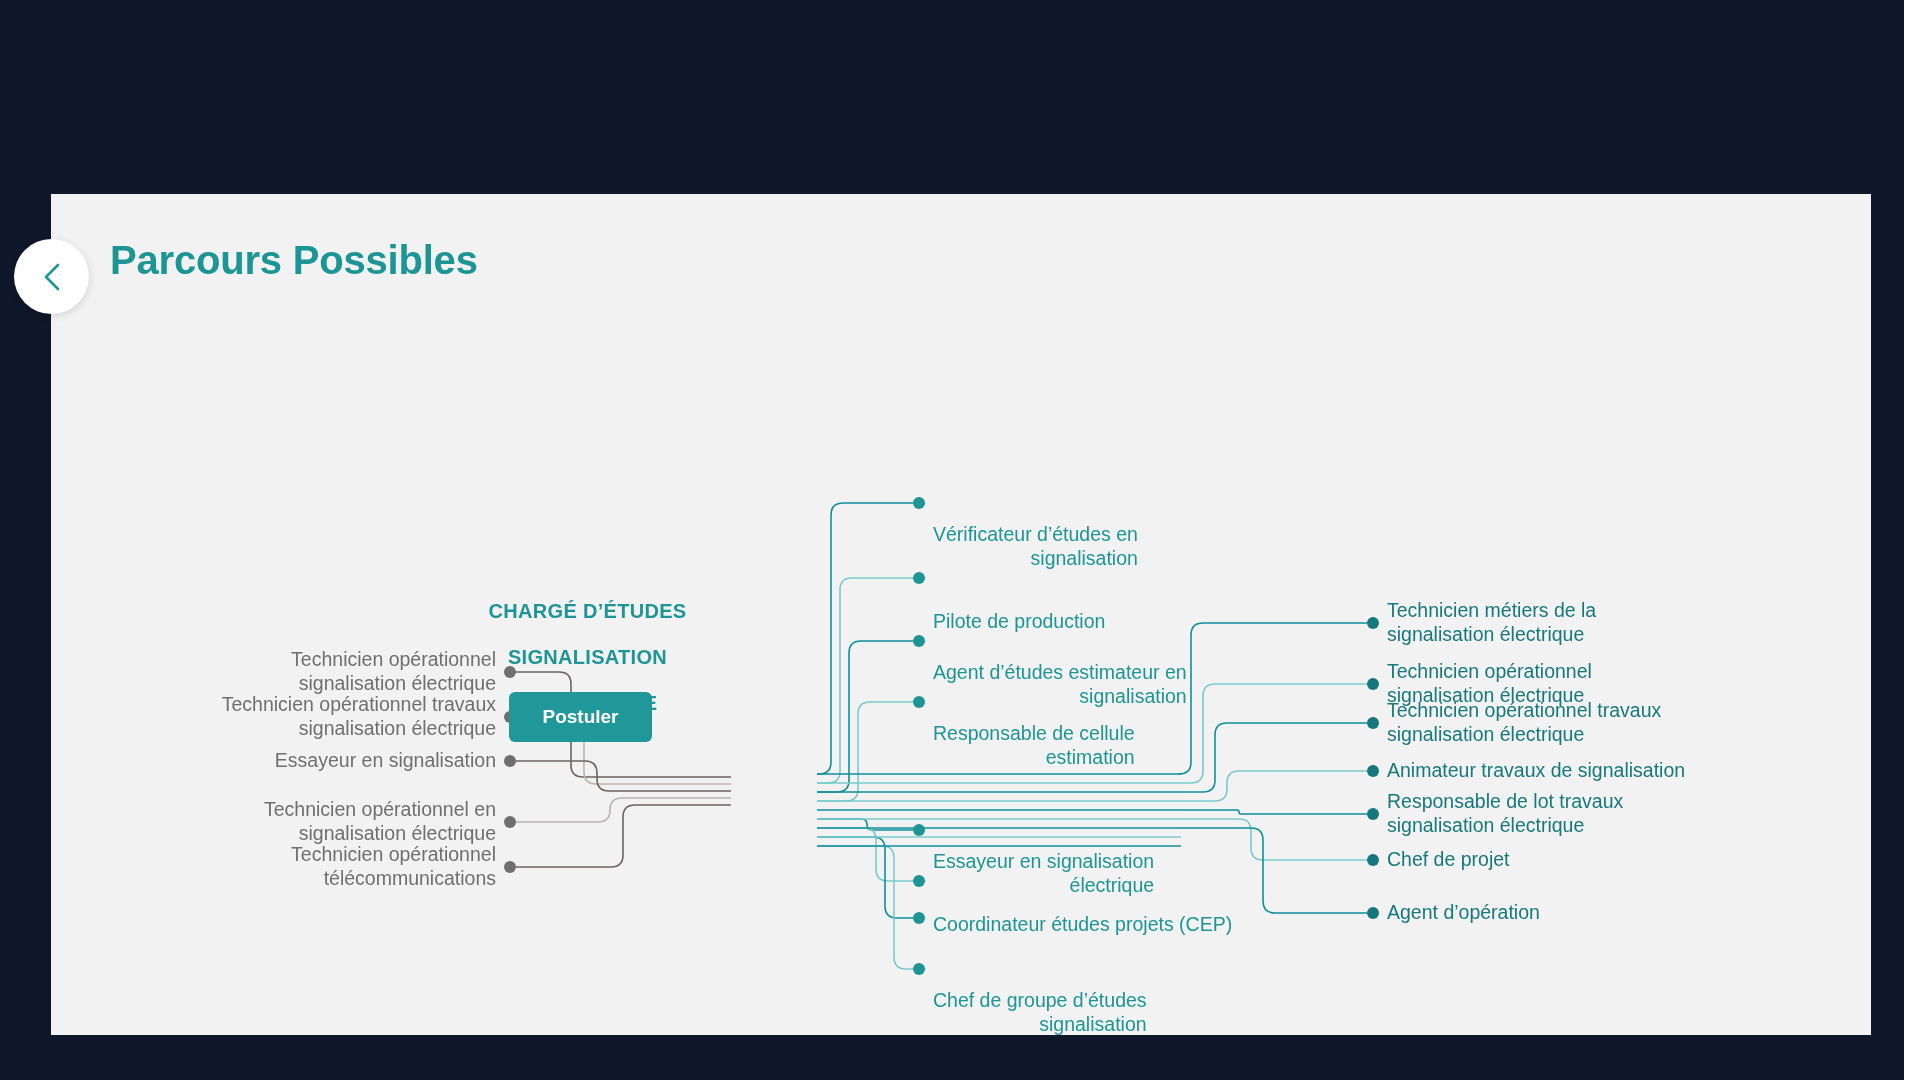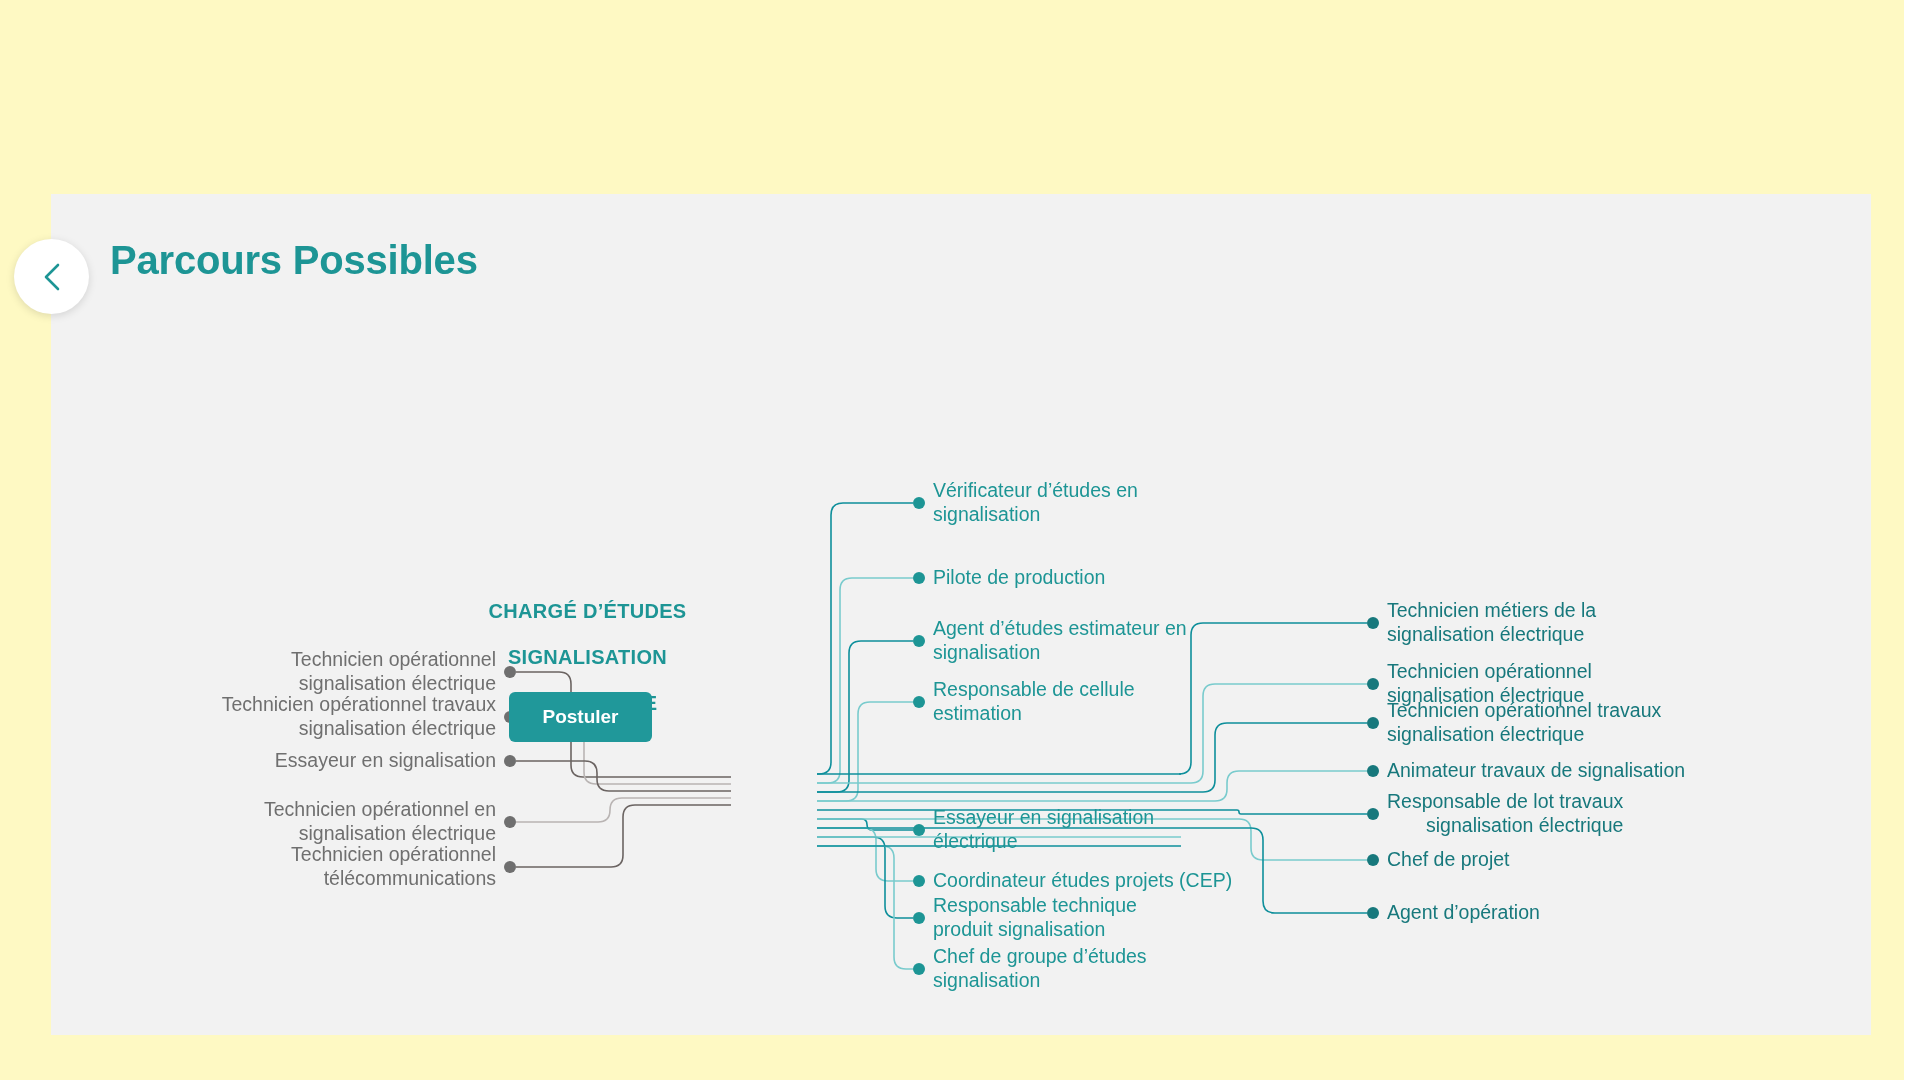--- a/index.html
+++ b/index.html
@@ -7,21 +7,21 @@
     margin: 0; padding: 0;
     width: 1920px; height: 1080px;
     background: #ffffff;
     font-family: "Liberation Sans", sans-serif;
     overflow: hidden;
   }
   #root {
     position: relative;
     width: 1904px;
     height: 1080px;
-    background: #fef9c3;
+    background: #0f172a;
   }
   .panel {
     position: absolute;
     left: 51px;
     top: 194px;
     width: 1820px;
     height: 841px;
     background: #f2f2f2;
   }
   .back-button {
@@ -62,21 +62,22 @@
     font-size: 19.5px;
     line-height: 24px;
     white-space: pre-line;
   }
   .node-label.left {
     color: #6f6f6f;
     text-align: right;
   }
   .node-label.mid {
     color: #1d9595;
-    text-align: left;
+    text-align: right;
+    margin-top: 44px;
   }
   .node-label.right {
     color: #17787c;
     text-align: left;
   }
   .center-node {
     position: absolute;
     text-align: center;
     color: #1d9595;
     font-size: 20px;
@@ -176,38 +177,36 @@
 signalisation</div>
         <div class="dot" style="left: 862px; top: 502px; width: 12px; height: 12px; background: rgb(29, 149, 149);"></div>
         <div class="node-label mid" style="left: 882px; top: 483px;">Responsable de cellule
 estimation</div>
         <div class="dot" style="left: 862px; top: 630px; width: 12px; height: 12px; background: rgb(29, 149, 149);"></div>
         <div class="node-label mid" style="left: 882px; top: 611px;">Essayeur en signalisation
 électrique</div>
         <div class="dot" style="left: 862px; top: 681px; width: 12px; height: 12px; background: rgb(29, 149, 149);"></div>
         <div class="node-label mid" style="left: 882px; top: 674px;">Coordinateur études projets (CEP)</div>
         <div class="dot" style="left: 862px; top: 718px; width: 12px; height: 12px; background: rgb(29, 149, 149);"></div>
-        <div class="node-label mid" style="left: 882px; top: 699px;">Responsable technique
-produit signalisation</div>
         <div class="dot" style="left: 862px; top: 769px; width: 12px; height: 12px; background: rgb(29, 149, 149);"></div>
         <div class="node-label mid" style="left: 882px; top: 750px;">Chef de groupe d’études
 signalisation</div>
         <div class="dot" style="left: 1316px; top: 423px; width: 12px; height: 12px; background: rgb(23, 120, 124);"></div>
         <div class="node-label right" style="left: 1336px; top: 404px;">Technicien métiers de la
 signalisation électrique</div>
         <div class="dot" style="left: 1316px; top: 484px; width: 12px; height: 12px; background: rgb(23, 120, 124);"></div>
         <div class="node-label right" style="left: 1336px; top: 465px;">Technicien opérationnel
 signalisation électrique</div>
         <div class="dot" style="left: 1316px; top: 523px; width: 12px; height: 12px; background: rgb(23, 120, 124);"></div>
         <div class="node-label right" style="left: 1336px; top: 504px;">Technicien opérationnel travaux
 signalisation électrique</div>
         <div class="dot" style="left: 1316px; top: 571px; width: 12px; height: 12px; background: rgb(23, 120, 124);"></div>
         <div class="node-label right" style="left: 1336px; top: 564px;">Animateur travaux de signalisation</div>
         <div class="dot" style="left: 1316px; top: 614px; width: 12px; height: 12px; background: rgb(23, 120, 124);"></div>
-        <div class="node-label right" style="left: 1336px; top: 595px; text-align: right;">Responsable de lot travaux
+        <div class="node-label right" style="left: 1336px; top: 595px;">Responsable de lot travaux
 signalisation électrique</div>
         <div class="dot" style="left: 1316px; top: 660px; width: 12px; height: 12px; background: rgb(23, 120, 124);"></div>
         <div class="node-label right" style="left: 1336px; top: 653px;">Chef de projet</div>
         <div class="dot" style="left: 1316px; top: 713px; width: 12px; height: 12px; background: rgb(23, 120, 124);"></div>
         <div class="node-label right" style="left: 1336px; top: 706px;">Agent d’opération</div>
       </div>
 
     <div class="center-node" style="left:404px; top:394px; width:265px;">CHARGÉ D’ÉTUDES
 SIGNALISATION
 FERROVIAIRE</div>

